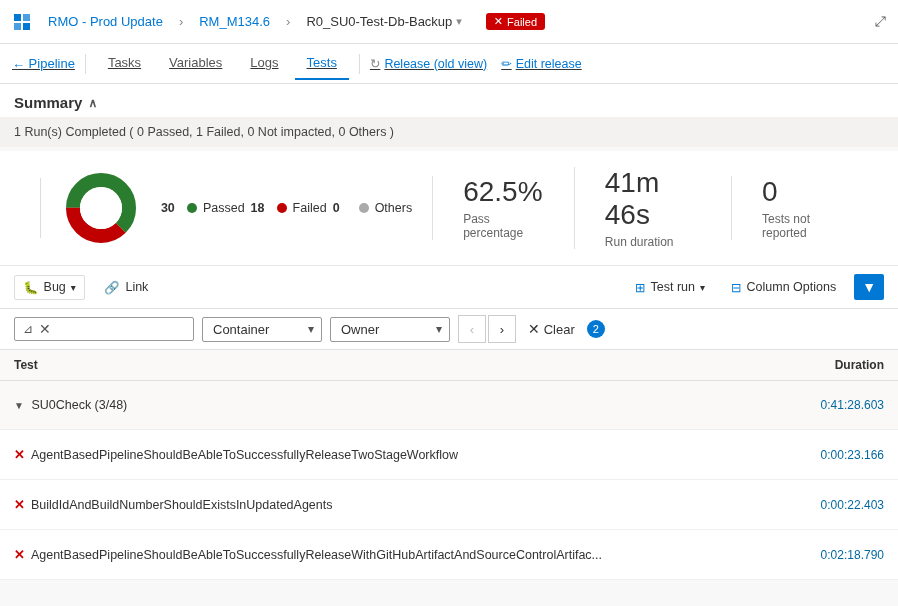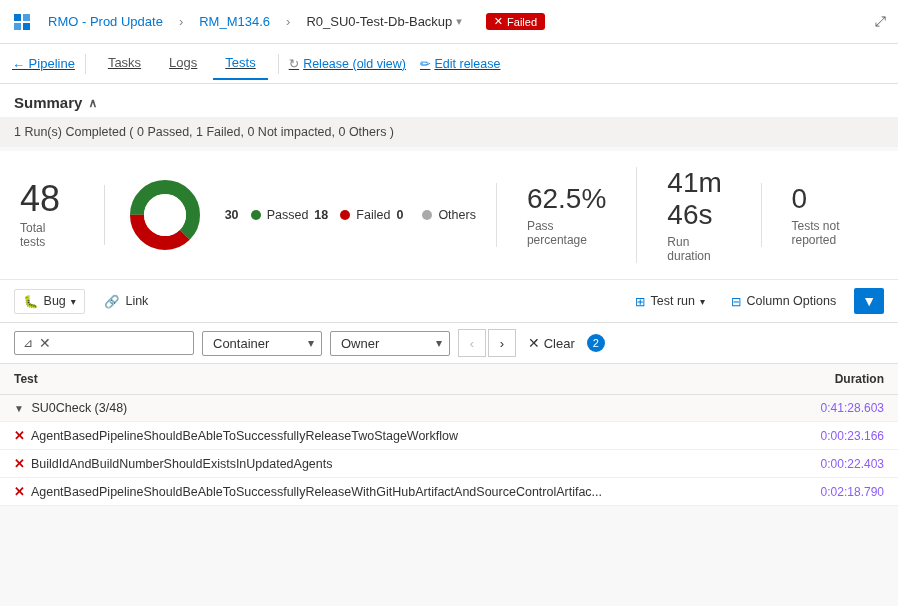--- a/index.html
+++ b/index.html
@@ -132,24 +132,24 @@
     }
 
     
     .results-table { width: 100%; background: #fff; border-collapse: collapse; }
     .results-table th {
       text-align: left; padding: 8px 14px; font-size: 12px; font-weight: 600;
       color: #333; background: #faf9f8; border-bottom: 1px solid #e0e0e0; margin-top: 7px;
     }
     .results-table th.duration-col { text-align: right; }
     .results-table td {
-      padding: 6px 14px; font-size: 12.5px; border-bottom: 1px solid #f0f0f0;
+      padding: 17px 14px; font-size: 12.5px; border-bottom: 1px solid #f0f0f0;
       color: #333;
     }
-    .results-table td.duration-val { text-align: right; color: #8b5cf6; font-size: 12px; }
+    .results-table td.duration-val { text-align: right; color: #0369a1; font-size: 12px; }
     .row-group td { font-weight: 500; background: #faf9f8; }
     .row-group .expand-arrow { margin-right: 4px; cursor: pointer; color: #555; font-size: 10px; }
     .test-name-cell { display: flex; align-items: center; gap: 6px; }
     .x-icon { color: #c00; font-weight: bold; font-size: 13px; }
     .indent { padding-left: 36px; }
 
     
     .donut-svg { width: 80px; height: 80px; }
   </style>
 </head>
@@ -184,20 +184,23 @@
 
 <div class="nav-tabs">
   <span class="nav-tab-action">
     <span>← Pipeline</span>
   </span>
   <div class="nav-separator"></div>
   <div class="nav-tab">
     <span>Tasks</span>
   </div>
   <div class="nav-tab">
+    <span>Variables</span>
+  </div>
+  <div class="nav-tab">
     <span>Logs</span>
   </div>
   <div class="nav-tab active">
     <span>Tests</span>
   </div>
   <div class="nav-separator"></div>
   <span class="nav-tab-action" style="font-size:12.5px;">
     <span style="color:#888;">↻</span>
     <span>Release (old view)</span>
   </span>
@@ -212,24 +215,20 @@
   <div class="summary-header">
     <span>Summary</span>
     <span class="summary-chevron">∧</span>
   </div>
 
   <div class="info-banner">
     <span>1 Run(s) Completed ( 0 Passed, 1 Failed, 0 Not impacted, 0 Others )</span>
   </div>
 
   <div class="stats-row">
-    <div class="stat-total">
-      <div class="number">48</div>
-      <div class="label">Total tests</div>
-    </div>
     <div class="stat-divider"></div>
 
     <div class="donut-section">
       <svg class="donut-svg" viewBox="0 0 80 80">
 
         <circle cx="40" cy="40" r="28" fill="none" stroke="#e0e0e0" stroke-width="14"></circle>
 
         <circle cx="40" cy="40" r="28" fill="none" stroke="#2a7d2e" stroke-width="14" stroke-dasharray="109.96 65.97" stroke-dashoffset="43.98" transform="rotate(-90 40 40)"></circle>
 
         <circle cx="40" cy="40" r="28" fill="none" stroke="#c00000" stroke-width="14" stroke-dasharray="65.97 109.96" stroke-dashoffset="-65.98" transform="rotate(-90 40 40)"></circle>

